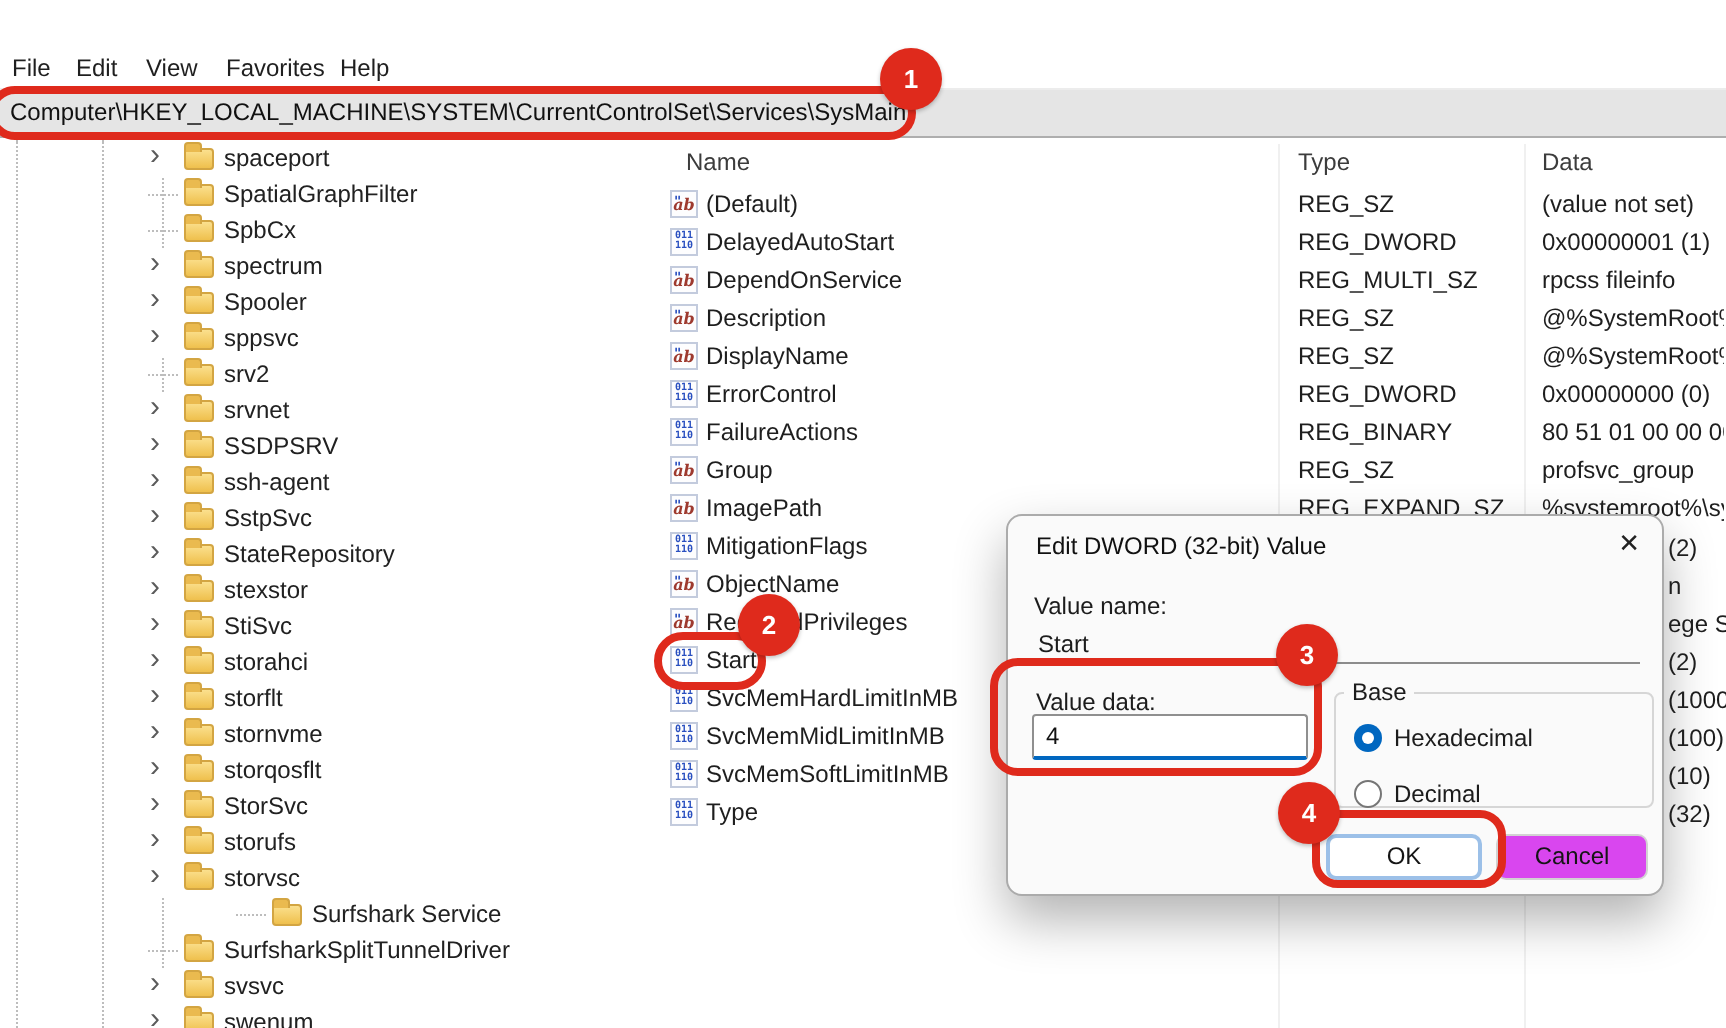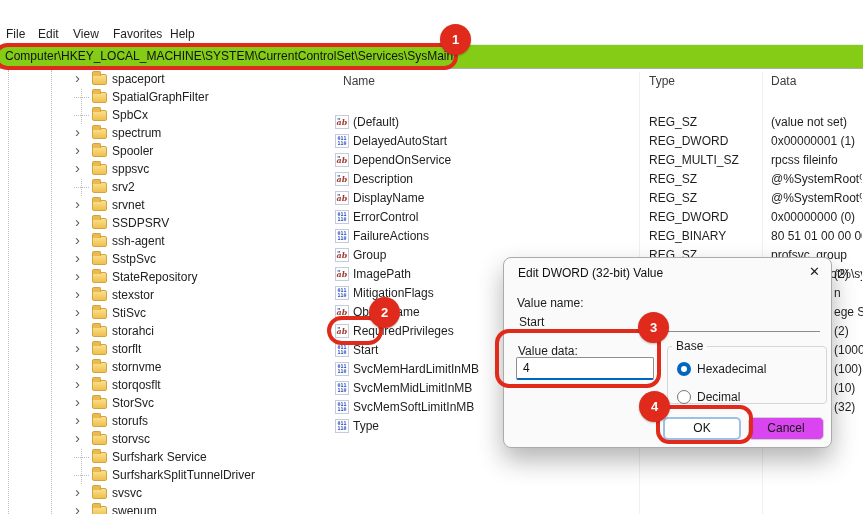--- a/index.html
+++ b/index.html
@@ -11,21 +11,21 @@
   .titlebar{ position:absolute; left:0; top:0; width:863px; height:24px; background:#fff; }
   .reg-icon{ position:absolute; left:8px; top:5px; width:14px; height:14px; }
   .title-text{ position:absolute; left:29px; top:5px; color:#6f6f6f; font-size:12px; }
 
   
   .menubar{ position:absolute; left:0; top:24px; width:863px; height:20px; background:#fff; }
   .menu-item{ position:absolute; top:0; height:20px; line-height:20px; color:#1f1f1f; cursor:default; }
   .m0{left:6px}.m1{left:38px}.m2{left:73px}.m3{left:113px}.m4{left:170px}
 
   
-  .addressbar{ position:absolute; left:0; top:44px; width:863px; height:25px; background:#84cc16;
+  .addressbar{ position:absolute; left:0; top:44px; width:863px; height:25px; background:#e5e5e5;
                border-top:1px solid #ececec; border-bottom:1px solid #aeaeae;
                line-height:23px; padding-left:5px; color:#111; white-space:nowrap; }
 
   
   .tree-pane{ position:absolute; left:0; top:70px; width:331px; height:444px; background:#fff;
               border-right:1px solid #e3e3e3; overflow:hidden; }
   .guide{ position:absolute; top:0; bottom:0; width:0; border-left:1px dotted #bdbdbd; }
   .g1{left:8px}.g2{left:51px}.g3{left:81px}
   .tree-row{ position:absolute; left:0; width:100%; height:18px; }
   .chev{ position:absolute; left:70px; top:0; width:15px; height:18px; background:#fff;
@@ -37,21 +37,21 @@
            background:#eaba4f; border:1px solid #d3a542; border-bottom:none; border-radius:2px 2px 0 0; }
   .tlabel{ position:absolute; left:112px; top:0; height:18px; line-height:18px; color:#212121; white-space:nowrap; }
 
   
   .list-pane{ position:absolute; left:330px; top:70px; width:532px; height:444px; background:#fff; overflow:hidden; }
   .col-sep{ position:absolute; top:2px; bottom:0; width:0; border-left:1px solid #f0f0f0; }
   .cs1{left:309px}.cs2{left:432px}
   .list-header{ position:absolute; left:0; top:0; width:100%; height:21px; }
   .hdr{ position:absolute; top:4px; color:#3c3c3c; }
   .h-name{left:13px}.h-type{left:319px}.h-data{left:441px}
-  .list-row{ position:absolute; left:0; width:100%; height:19px;margin-top:20px; }
+  .list-row{ position:absolute; left:0; width:100%; height:19px; }
   .lname{ position:absolute; left:23px; top:2px; white-space:nowrap; color:#1e1e1e; }
   .ltype{ position:absolute; left:319px; top:2px; white-space:nowrap; color:#1e1e1e; }
   .ldata{ position:absolute; left:441px; top:2px; white-space:nowrap; color:#1e1e1e; }
   .ic-ab{ position:absolute; left:5px; top:2px; width:14px; height:14px; background:#fdfdfe;
           border:1px solid #c3cbdd; font-family:"DejaVu Serif", serif; font-style:italic; font-weight:bold;
           font-size:8px; line-height:13px; text-align:center; color:#9e3a2f; }
   .ic-ab::before{ content:'"'; position:absolute; top:-2px; left:1px; font-size:7px; color:#2a50c0; font-style:normal; }
   .ic-bin{ position:absolute; left:5px; top:2px; width:14px; height:14px; background:#fdfdfe;
            border:1px solid #c3cbdd; padding-top:1px; }
   .ic-bin div{ font-family:"DejaVu Sans Mono", monospace; font-size:5px; line-height:5px;
@@ -221,21 +221,21 @@
         <div class="tree-row" style="top: 342px;">
           <span class="chev">›</span>
           <span class="folder"></span>
           <span class="tlabel">storufs</span>
         </div>
         <div class="tree-row" style="top: 360px;">
           <span class="chev">›</span>
           <span class="folder"></span>
           <span class="tlabel">storvsc</span>
         </div>
-        <div class="tree-row" style="top: 378px;">
+        <div class="tree-row" style="top: 378px; margin-left: 44px;">
           <span class="stub"></span>
           <span class="folder"></span>
           <span class="tlabel">Surfshark Service</span>
         </div>
         <div class="tree-row" style="top: 396px;">
           <span class="stub"></span>
           <span class="folder"></span>
           <span class="tlabel">SurfsharkSplitTunnelDriver</span>
         </div>
         <div class="tree-row" style="top: 414px;">

